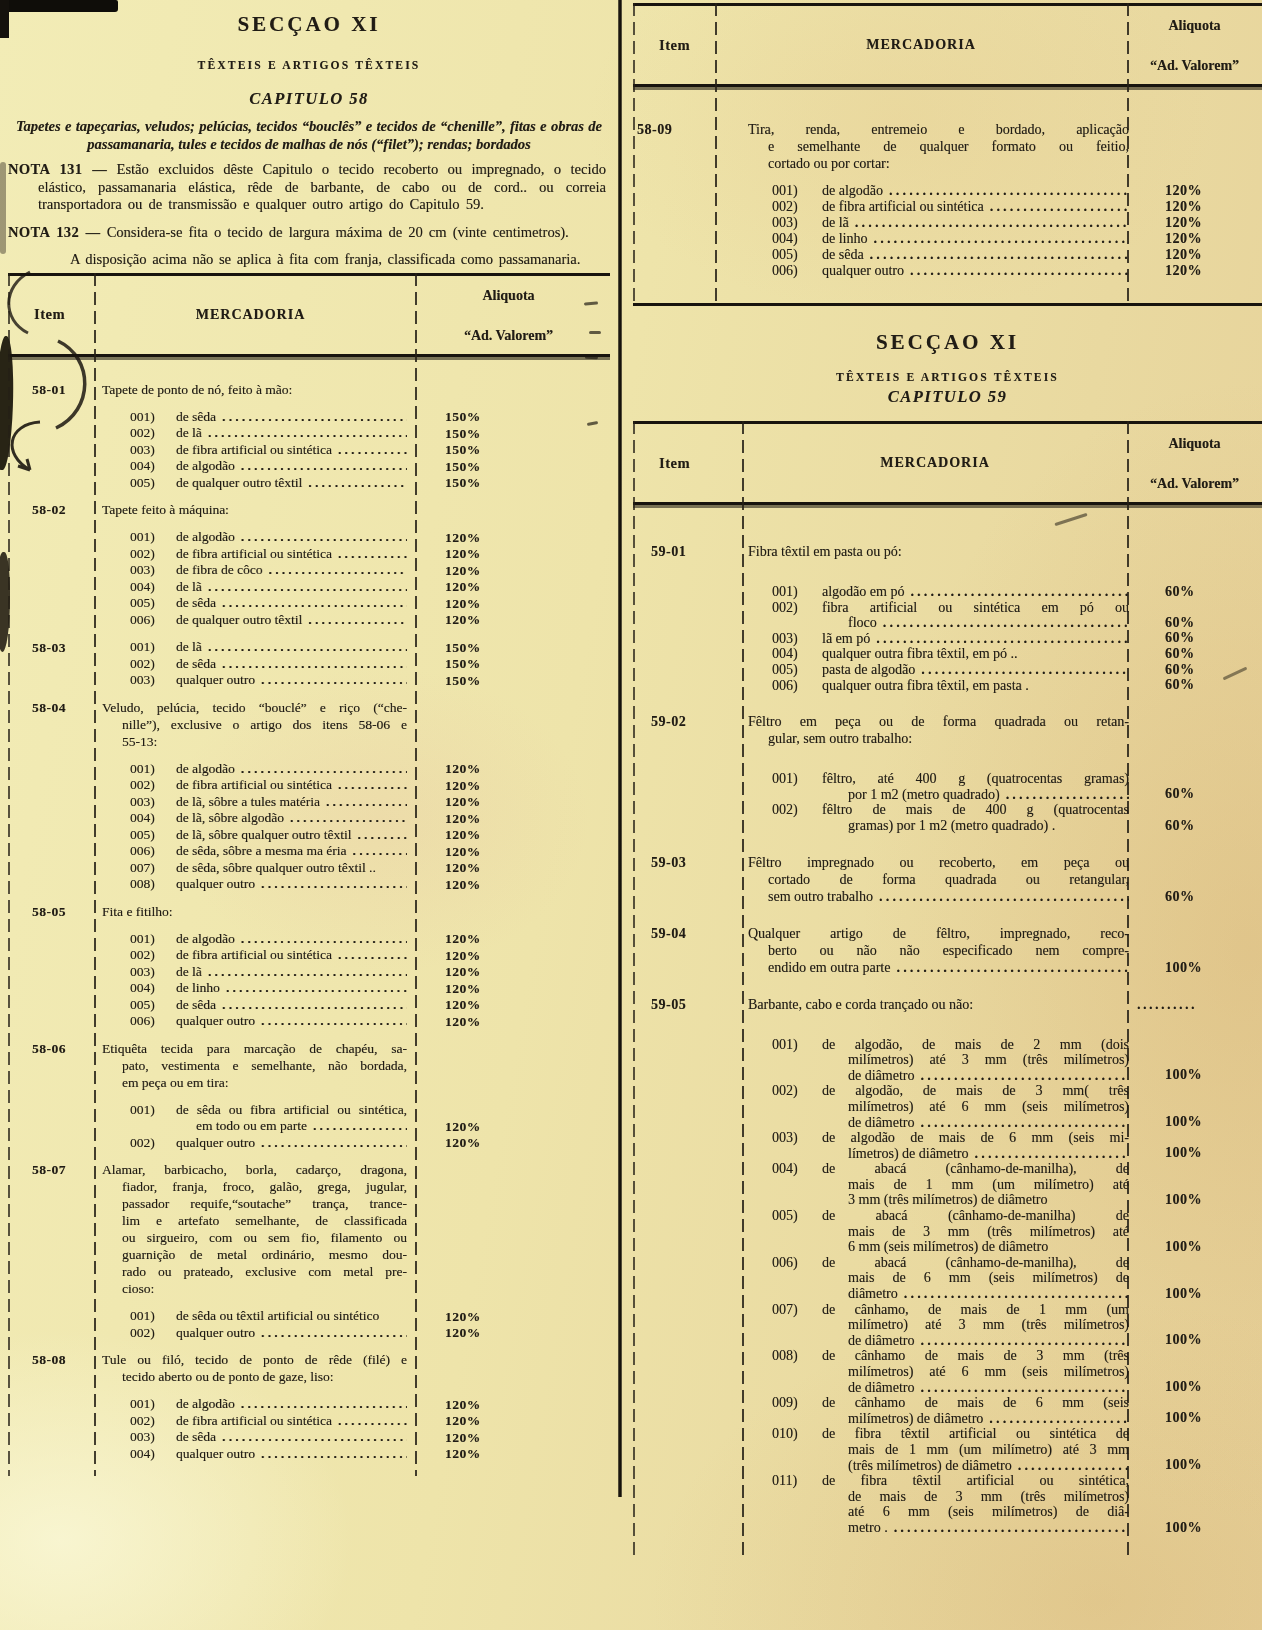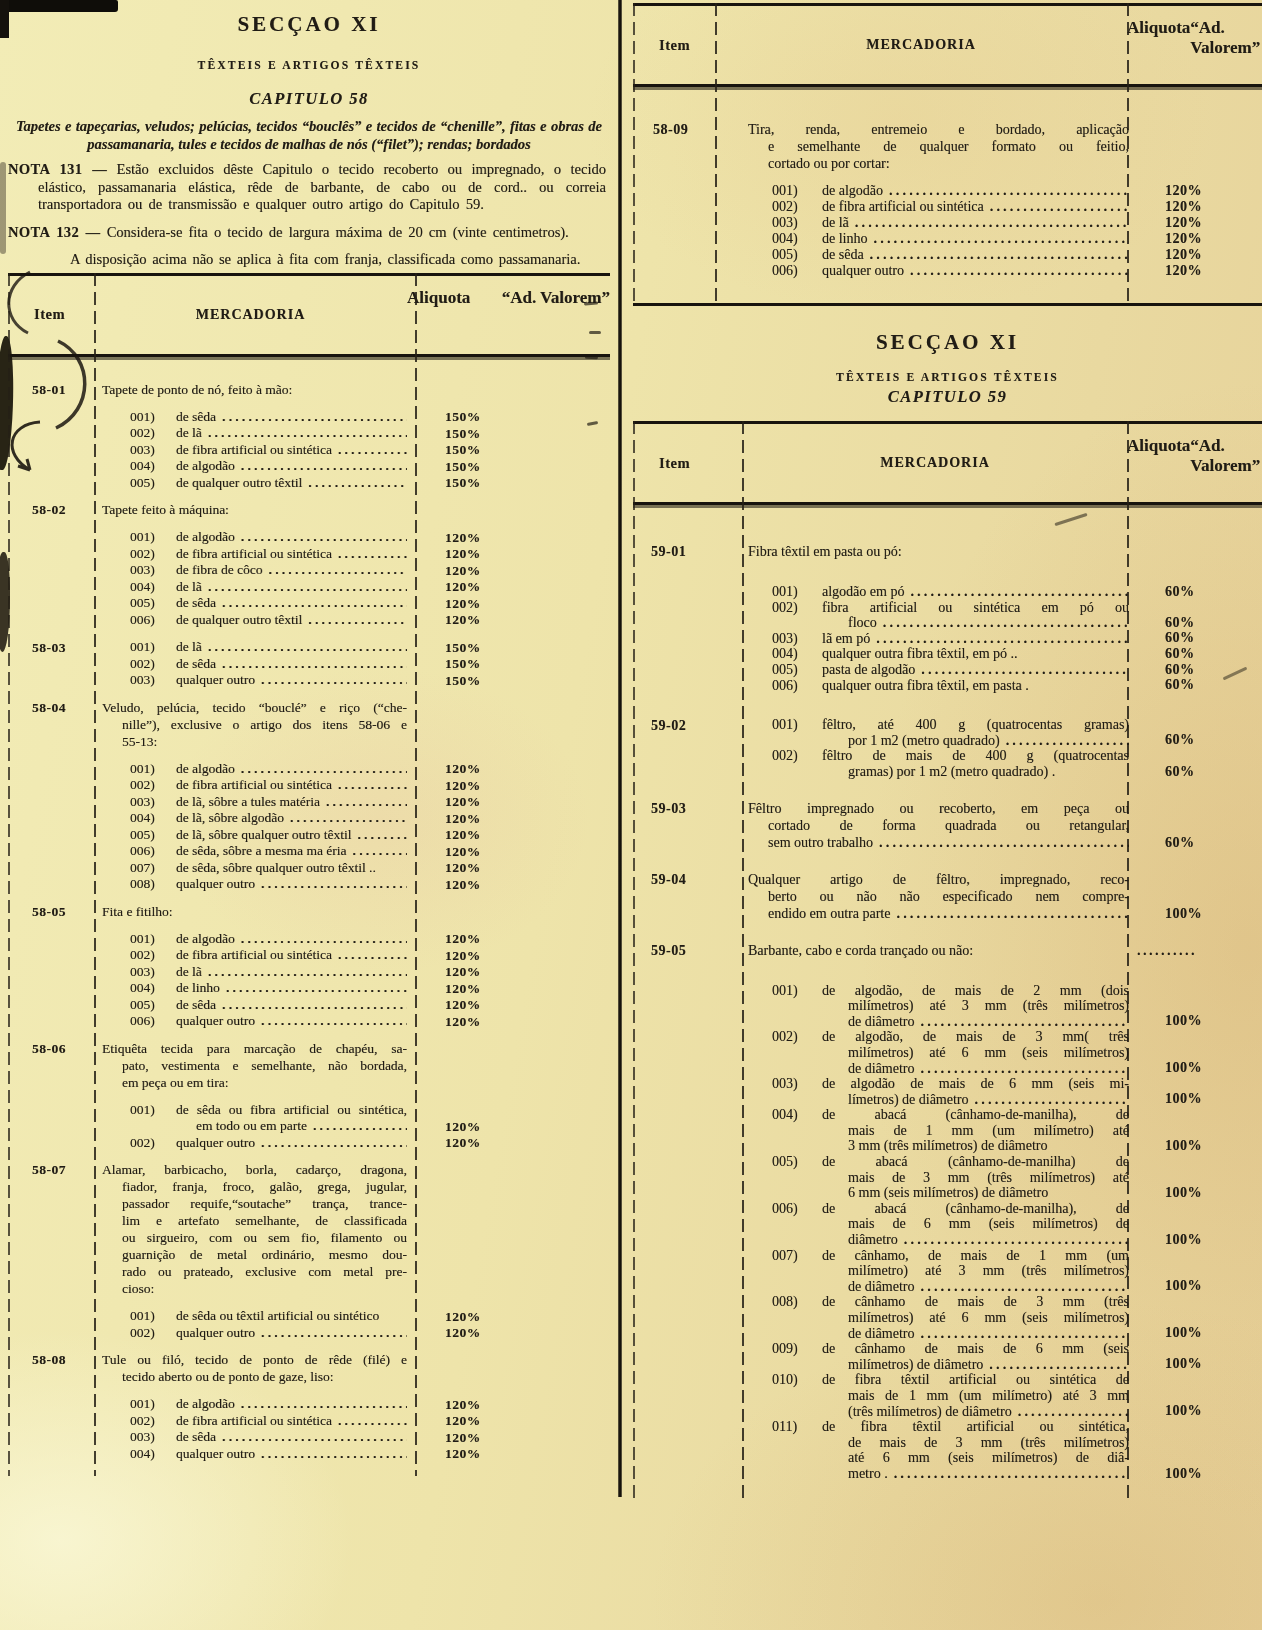--- a/index.html
+++ b/index.html
@@ -49,41 +49,41 @@
                --c1:86px; --c3:203px; --v1:86px; --v2:407px; --subRateL:315px; --descRateL:343px; }
   .t-right   { font-size:14px;
                --c1:110px; --c3:135px; --v1:109px; --v2:494px; --subRateL:393px; --descRateL:417px; }
   .t-rtop    { margin-top:3px; --c1:82px; --v1:82px; }
   .t-rbottom { margin-top:14px; }
   .rule { height:3px; background:#18140e; }
   .rule-mid { box-shadow:0 3px 0 rgba(24,20,14,.55); margin-bottom:4px; }
   .thead { display:grid; grid-template-columns:var(--c1) 1fr var(--c3); height:78px; align-items:center; }
   .th-item { padding-left:26px; font-weight:700; font-size:14.5px; letter-spacing:.5px; }
   .th-merc { text-align:center; font-weight:700; font-size:14px; letter-spacing:1px; }
-  .th-rate { align-self:stretch; display:flex; flex-direction:row; justify-content:space-between;
-             padding:12px 0 10px; text-align:left; font-weight:700; font-size:17px; }
+  .th-rate { align-self:stretch; display:flex; flex-direction:column; justify-content:space-between;
+             padding:12px 0 10px; text-align:center; font-weight:700; font-size:14px; }
   .vl { position:absolute; top:0; bottom:0; width:2px;
         background:repeating-linear-gradient(180deg,#241f15 0 13px, rgba(36,31,21,0) 13px 19px); opacity:.85; }
   .vl-0 { left:0; opacity:.75; }
   .vl-1 { left:var(--v1); }
   .vl-2 { left:var(--v2); }
   .tbody { position:relative; }
   .t-left    .tbody { padding:20px 0 14px; }
   .t-rtop    .tbody { padding:30px 0 24px; }
   .t-rbottom .tbody { padding:34px 0 20px; }
   
   .entry { position:relative; }
   .t-left    .entry { padding-left:94px;  padding-right:203px; }
   .t-right   .entry { padding-left:115px; padding-right:133px; }
   .t-left    .entry + .entry { margin-top:10px; }
   .t-rbottom .entry + .entry { margin-top:20px; }
   .code { position:absolute; top:1px; font-weight:700; letter-spacing:.5px; }
   .t-left  .code { left:24px; }
   .t-right .code { left:18px; }
-  .t-rtop  .code { left:20px; }
+  .t-rtop  .code { left:4px; }
   .desc { position:relative; }
   .line { min-height:1em; }
   .t-left .desc .line, .t-right .desc .line { line-height:17px; }
   .t-left    .sub .line { line-height:16.5px; }
   .t-rtop    .sub .line { line-height:16px; }
   .t-rbottom .sub .line { line-height:15.6px; }
   .desc .line.cont { padding-left:20px; }
   .subs { }
   .t-left    .subs { margin-top:11px; padding-left:28px; }
   .t-rtop    .subs { margin-top:11px; padding-left:24px; }
@@ -673,20 +673,24 @@
                 <span class="rate">60%</span>
               </div>
               <div class="sub">
                 <div class="line plain"><span class="snum">006)</span>qualquer outra fibra têxtil, em pasta .</div>
                 <span class="rate">60%</span>
               </div>
             </div>
           </div>
           <div class="entry">
             <span class="code">59-02</span>
+            <div class="desc">
+              <div class="line just">Fêltro em peça ou de forma quadrada ou retan-</div>
+              <div class="line cont plain">gular, sem outro trabalho:</div>
+            </div>
             <div class="subs">
               <div class="sub">
                 <div class="line just"><span class="snum">001)</span>fêltro, até 400 g (quatrocentas gramas)</div>
                 <div class="line cont flexline">
                   <span class="ltext">por 1 m2 (metro quadrado)</span>
                   <span class="fill"></span>
                 </div>
                 <span class="rate">60%</span>
               </div>
               <div class="sub">

